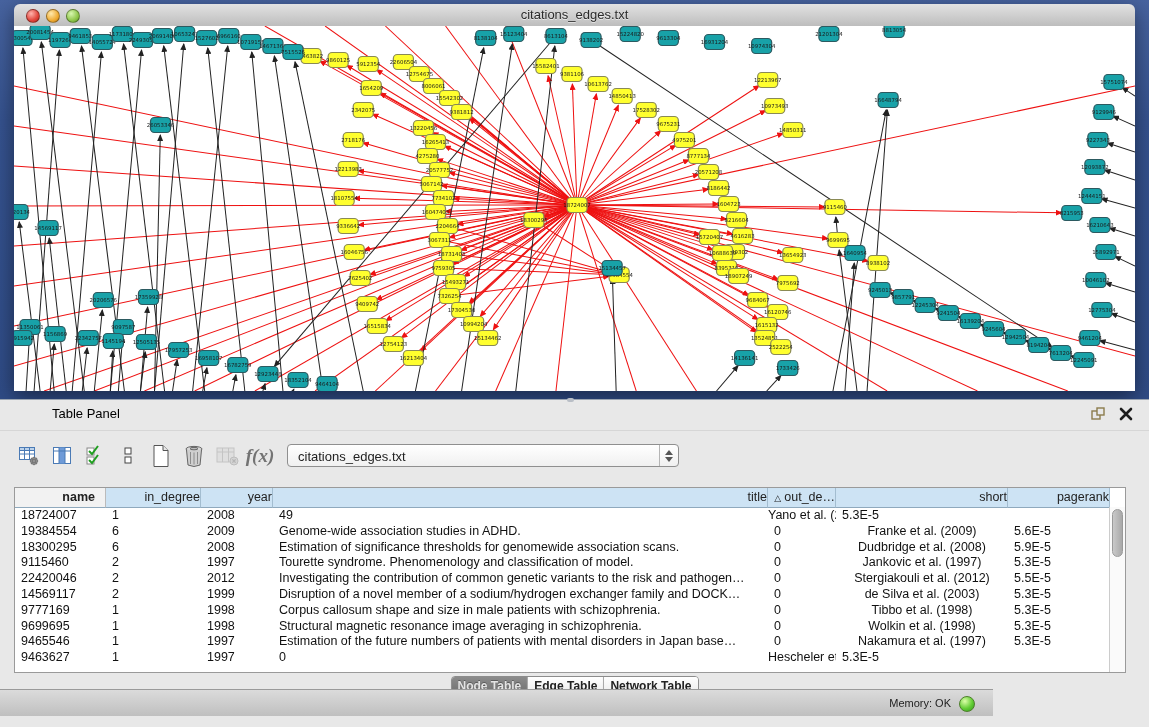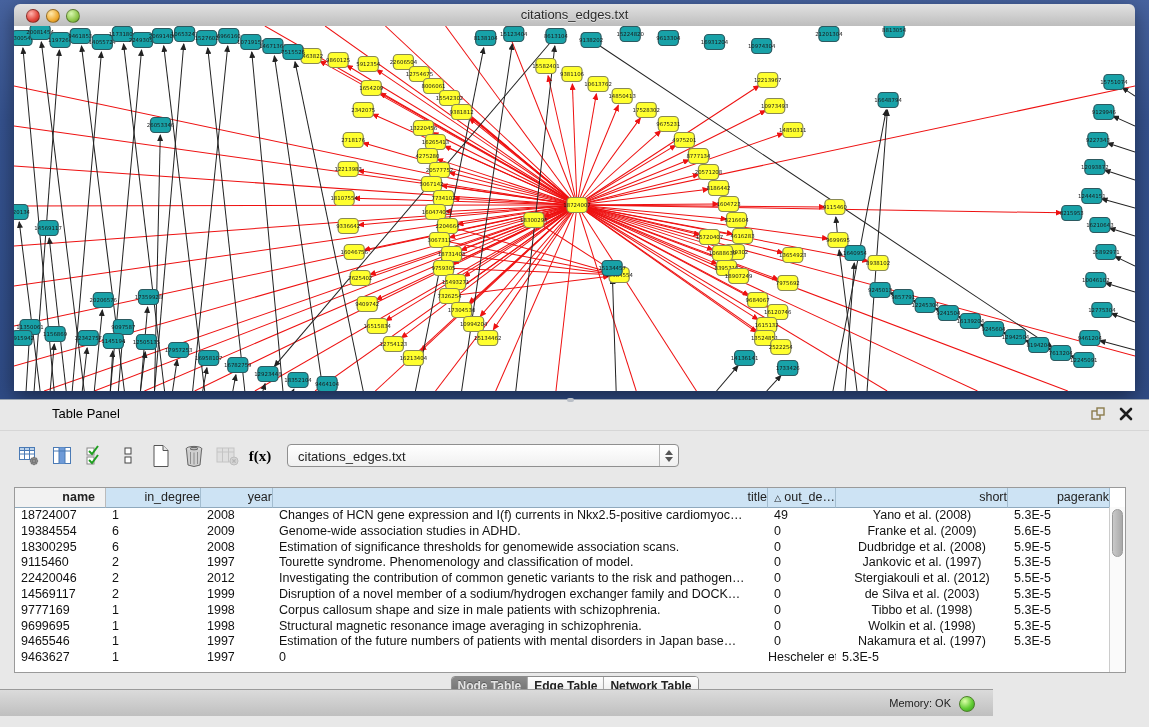--- a/index.html
+++ b/index.html
@@ -30,21 +30,21 @@
   .splitter-dot{position:absolute;left:567px;top:-2px;width:7px;height:4px;border-radius:3px;
                 background:#b9bec6;}
   .panel-ctl{position:absolute;top:7px;}
   .panel-float{right:44px;width:14px;height:13px;}
   .panel-close{right:16px;width:14px;height:14px;}
   .hairline{position:absolute;left:0;right:0;top:30px;height:1px;background:#d6d6d6;}
   
   .toolbar{position:absolute;left:14px;top:40px;height:32px;display:flex;align-items:center;}
   .tbtn{width:30px;height:28px;display:flex;align-items:center;justify-content:center;margin-right:3px;}
   .tbtn.disabled{opacity:.45;}
-  .fx{font-family:"Liberation Serif",serif;font-weight:bold;font-size:15px;color:#000000;}
+  .fx{font-family:"Liberation Serif",serif;font-style:italic;font-weight:bold;font-size:19px;color:#737373;}
   .combo{position:absolute;left:287px;top:44px;width:392px;height:23px;background:linear-gradient(#ffffff,#f0f0f0);
          border:1px solid #8f8f8f;border-radius:4px;font-size:13px;color:#222;line-height:23px;
          padding-left:10px;box-sizing:border-box;}
   .combo-step{position:absolute;right:0;top:0;bottom:0;width:18px;border-left:1px solid #b5b5b5;
               display:flex;flex-direction:column;align-items:center;justify-content:center;}
   .tri-up{width:0;height:0;border-left:4px solid transparent;border-right:4px solid transparent;
           border-bottom:5px solid #555;margin-bottom:2px;}
   .tri-dn{width:0;height:0;border-left:4px solid transparent;border-right:4px solid transparent;
           border-top:5px solid #555;}
   
@@ -913,21 +913,20 @@
         <div class="th">title</div>
         <div class="th"><span class="sort">△</span>out_de…</div>
         <div class="th">short</div>
         <div class="th">pagerank</div>
       </div>
     <div class="tbody" id="tbody">
         <div class="trow">
           <div class="td">18724007</div>
           <div class="td">1</div>
           <div class="td">2008</div>
-          <div class="td">Changes of HCN gene expression and I(f) currents in Nkx2.5-positive cardiomyoc…</div>
           <div class="td">49</div>
           <div class="td center">Yano et al. (2008)</div>
           <div class="td">5.3E-5</div>
         </div>
         <div class="trow">
           <div class="td">19384554</div>
           <div class="td">6</div>
           <div class="td">2009</div>
           <div class="td">Genome-wide association studies in ADHD.</div>
           <div class="td">0</div>

